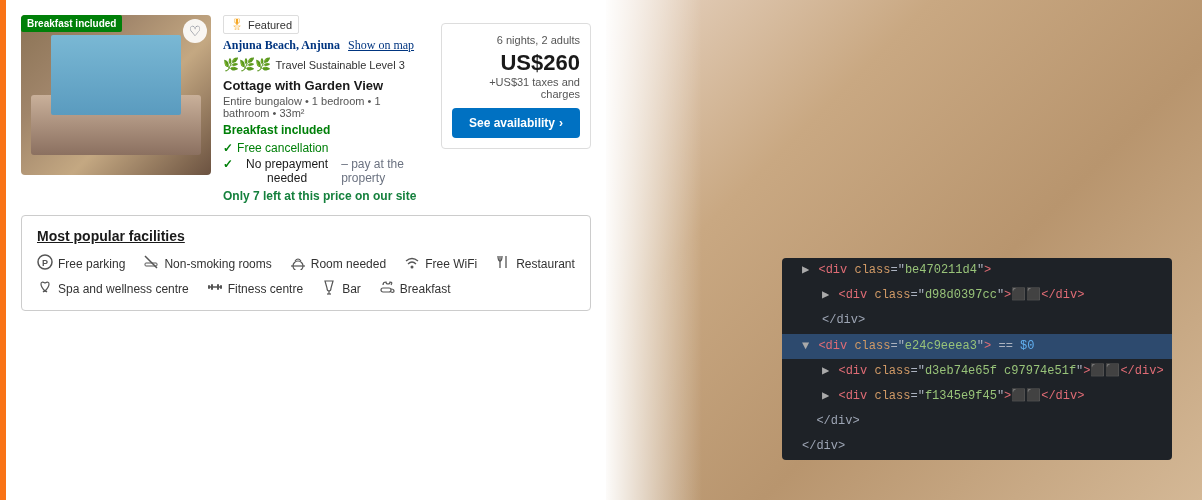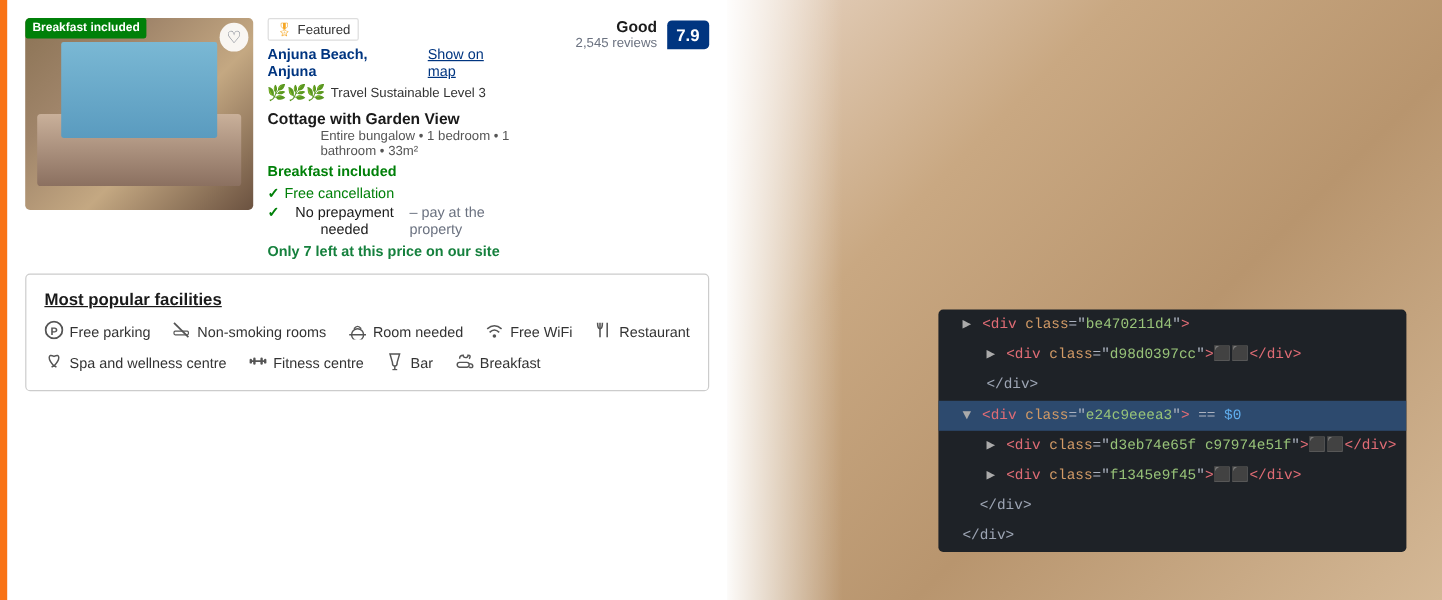--- a/index.html
+++ b/index.html
@@ -156,20 +156,21 @@
     .featured-icon {
       color: #f5a623;
     }
 
     .location-row {
       display: flex;
       align-items: center;
       gap: 8px;
       margin-bottom: 4px;
       font-size: 12px;
+      font-family: Liberation Serif, serif;
     }
     .location-link {
       color: #003580;
       text-decoration: none;
       font-weight: 600;
     }
     .show-map {
       color: #003580;
       text-decoration: underline;
       cursor: pointer;
@@ -189,21 +190,20 @@
     .room-type {
       font-weight: 700;
       font-size: 13px;
       margin-bottom: 2px;
       color: #1a1a1a;
     }
     .room-details {
       font-size: 11px;
       color: #555;
       margin-bottom: 4px;
-      margin-left: 44px;
     }
     .room-bed {
       font-size: 11px;
       color: #555;
       margin-bottom: 6px;
     }
 
     .breakfast-included-label {
       color: #008009;
       font-weight: 700;
@@ -420,28 +420,30 @@
       <div class="no-prepay">
         <span class="check">✓</span>
         <span class="no-prepay-text">No prepayment needed</span>
         <span class="no-prepay-sub">– pay at the property</span>
       </div>
 
       <div class="only-left">Only 7 left at this price on our site</div>
     </div>
 
     <div class="price-card">
-      <div class="score-row">
-        <div>
-          <div class="score-label">Good</div>
-          <div class="review-count">2,545 reviews</div>
-        </div>
-        <div class="score-badge">7.9</div>
-      </div>
-
+
+      <div class="price-box">
+        <div class="nights-adults">6 nights, 2 adults</div>
+        <div class="price-amount">US$260</div>
+        <div class="price-taxes">+US$31 taxes and charges</div>
+        <button class="availability-btn">
+          <span>See availability</span>
+          <span>›</span>
+        </button>
+      </div>
     </div>
 
   </div>
 
   <div class="facilities-card">
     <div class="facilities-title">Most popular facilities</div>
     <div class="facilities-row" id="facilities-row">
     <div class="facility-item">
       <span class="facility-icon"><svg width="16" height="16" viewBox="0 0 16 16" fill="none">
               <circle cx="8" cy="8" r="7" stroke="#555" stroke-width="1.5"></circle>

